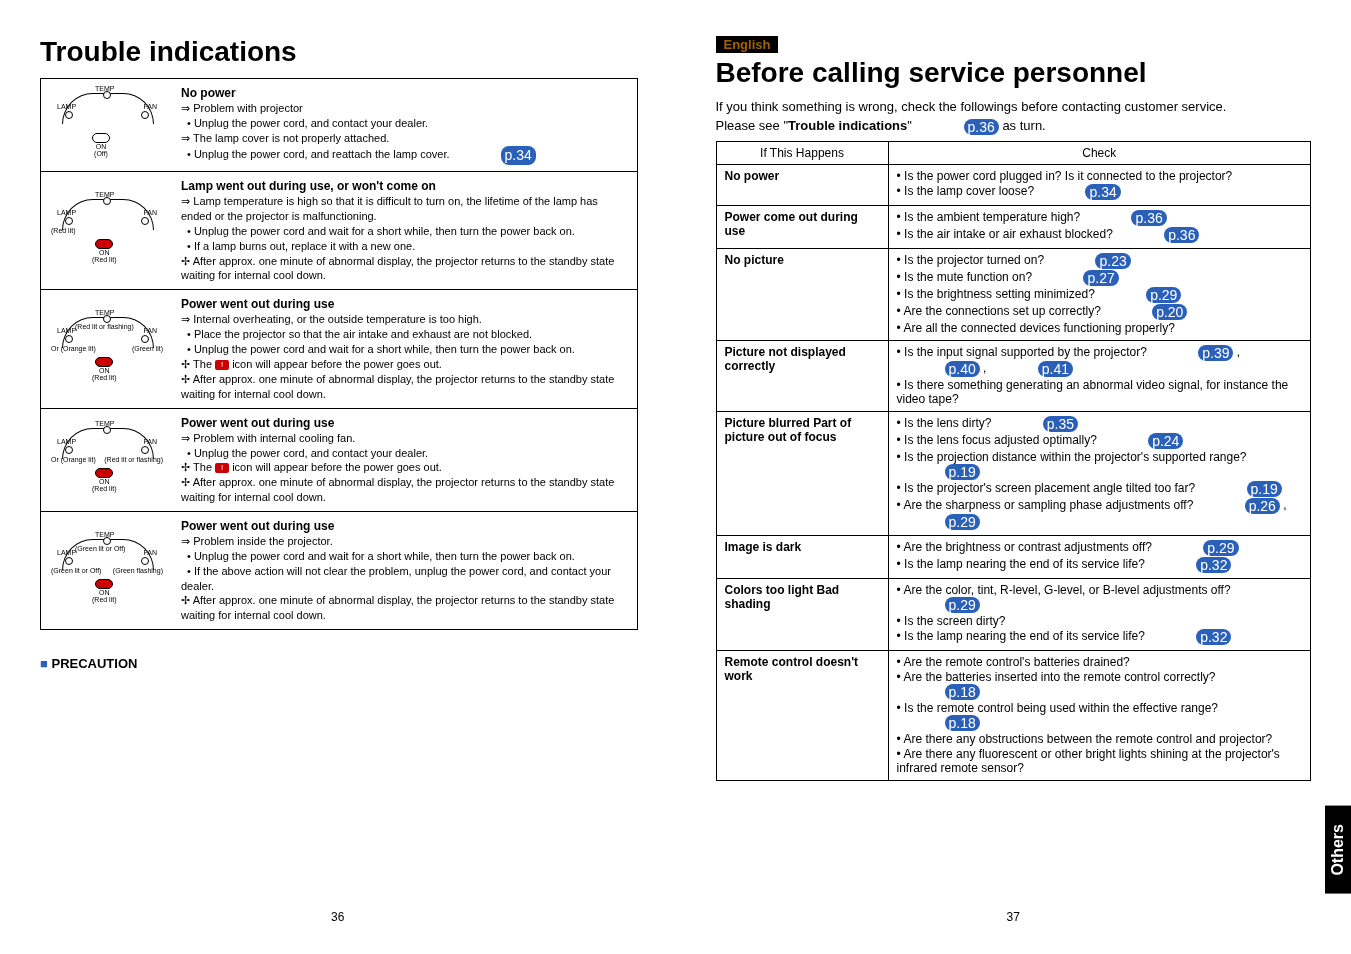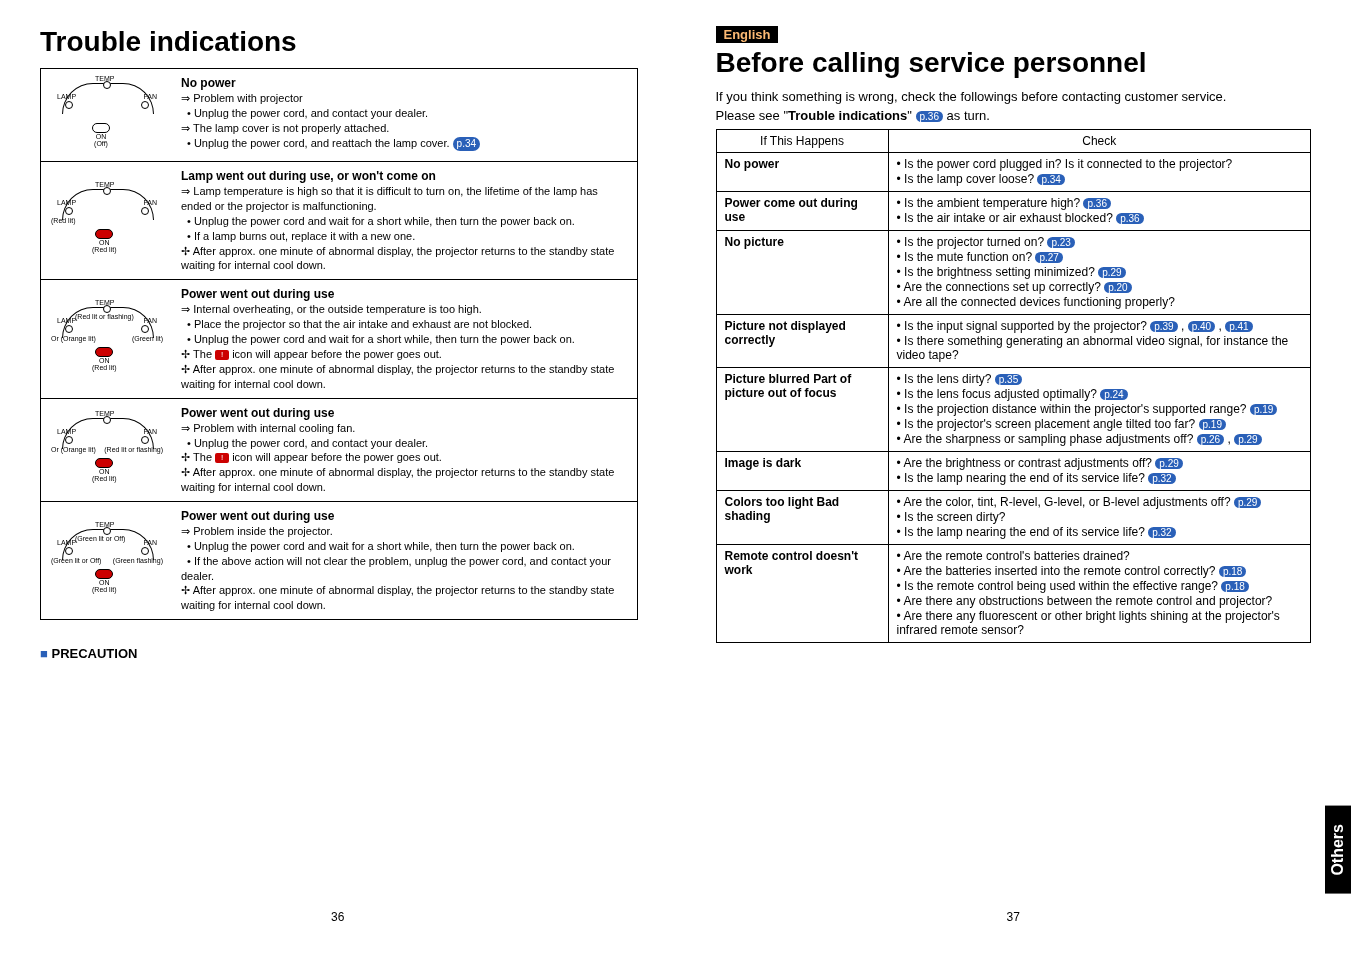--- a/index.html
+++ b/index.html
@@ -8,37 +8,37 @@
     font-family: Arial, Helvetica, sans-serif;
     font-size: 12px;
     color: #000;
     background: #fff;
     width: 1351px;
     height: 954px;
     display: flex;
   }
   .page {
     width: 50%;
-    padding: 26px 40px 20px 40px;
+    padding: 36px 40px 20px 40px;
     box-sizing: border-box;
     position: relative;
   }
   h1 {
     font-size: 28px;
     font-weight: bold;
     margin: 0 0 10px 0;
   }
   .intro {
     font-size: 13px;
     margin-bottom: 4px;
   }
   .tag {
     display: inline-block;
     background: #000;
-    color: #fdba74;
+    color: #a16207;
     font-size: 13px;
     font-weight: bold;
     padding: 1px 8px;
     margin-bottom: 4px;
   }
   .trouble-table {
     border: 1px solid #000;
     width: 100%;
     margin-top: 6px;
   }
@@ -104,24 +104,25 @@
     line-height: 1.35;
   }
   .desc-col b { font-size: 12px; }
   .arrow::before { content: "⇒ "; }
   .bullet::before { content: "• "; margin-left: 6px; }
   .note::before { content: "✢ "; }
   .pref {
     display: inline-block;
     background: #2a60b8;
     color: #fff;
-    font-size: 10px;
+    font-size: 14px;
     padding: 0 4px;
     border-radius: 8px;
     vertical-align: middle;
+    margin-left: 48px;
   }
   .mini-icon {
     display: inline-block;
     width: 14px;
     height: 10px;
     background: #c00;
     color: #fff;
     font-size: 8px;
     text-align: center;
     border-radius: 2px;

